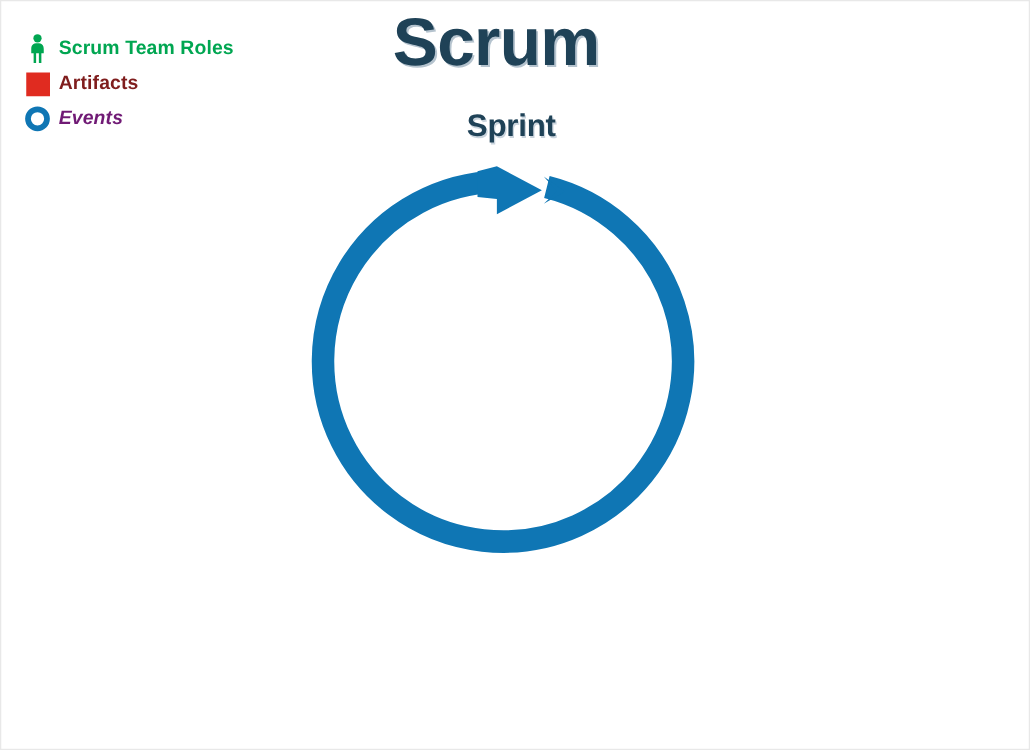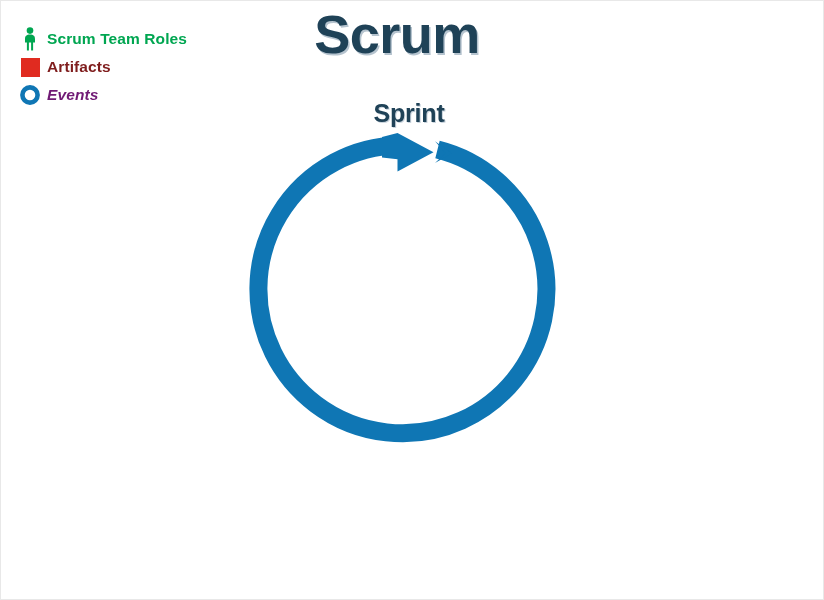--- a/index.html
+++ b/index.html
@@ -76,21 +76,20 @@
     position: absolute;
     left: 308px;
     top: 86px;
     width: 200px;
     text-align: center;
     font-size: 25px;
     font-weight: bold;
     color: #1f4257;
     letter-spacing: -0.2px;
     text-shadow: 1px 1px 0 rgba(150,170,188,0.5);
-    margin-top: 12px;
   }
 
   
   #sprint-cycle {
     position: absolute;
     left: 238px;
     top: 118px;
     width: 340px;
     height: 340px;
   }

